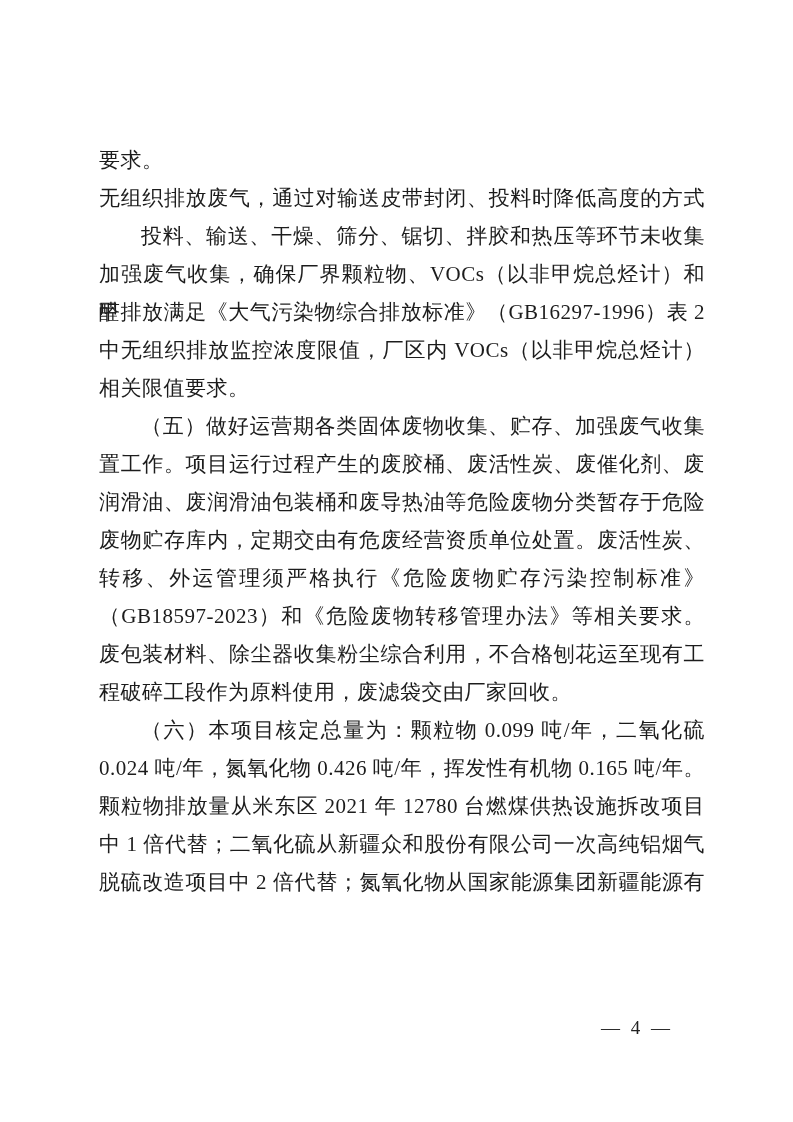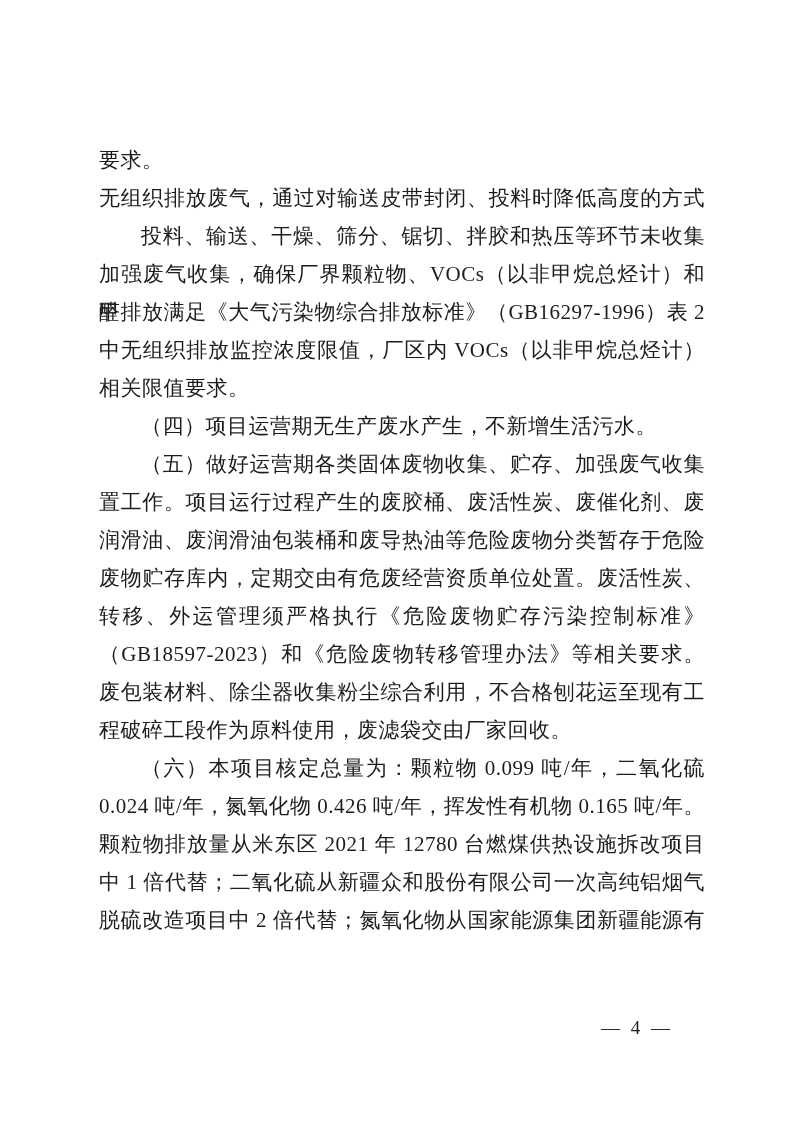--- a/index.html
+++ b/index.html
@@ -53,21 +53,20 @@
 
 <div class="page">
   <div class="content">
     <div class="line">要求。</div>
     <div class="line fill">无组织排放废气，通过对输送皮带封闭、投料时降低高度的方式</div>
     <div class="line indent fill">投料、输送、干燥、筛分、锯切、拌胶和热压等环节未收集</div>
     <div class="line fill">加强废气收集，确保厂界颗粒物、VOCs（以非甲烷总烃计）和甲</div>
     <div class="line fill">醛排放满足《大气污染物综合排放标准》（GB16297-1996）表 2</div>
     <div class="line fill">中无组织排放监控浓度限值，厂区内 VOCs（以非甲烷总烃计）</div>
     <div class="line">相关限值要求。</div>
-    <div class="line indent">（四）项目运营期无生产废水产生，不新增生活污水。</div>
     <div class="line indent fill">（五）做好运营期各类固体废物收集、贮存、加强废气收集</div>
     <div class="line fill">置工作。项目运行过程产生的废胶桶、废活性炭、废催化剂、废</div>
     <div class="line fill">润滑油、废润滑油包装桶和废导热油等危险废物分类暂存于危险</div>
     <div class="line fill">废物贮存库内，定期交由有危废经营资质单位处置。废活性炭、</div>
     <div class="line fill">转移、外运管理须严格执行《危险废物贮存污染控制标准》</div>
     <div class="line fill">（GB18597-2023）和《危险废物转移管理办法》等相关要求。</div>
     <div class="line fill">废包装材料、除尘器收集粉尘综合利用，不合格刨花运至现有工</div>
     <div class="line">程破碎工段作为原料使用，废滤袋交由厂家回收。</div>
     <div class="line indent fill">（六）本项目核定总量为：颗粒物 0.099 吨/年，二氧化硫</div>
     <div class="line fill">0.024 吨/年，氮氧化物 0.426 吨/年，挥发性有机物 0.165 吨/年。</div>

